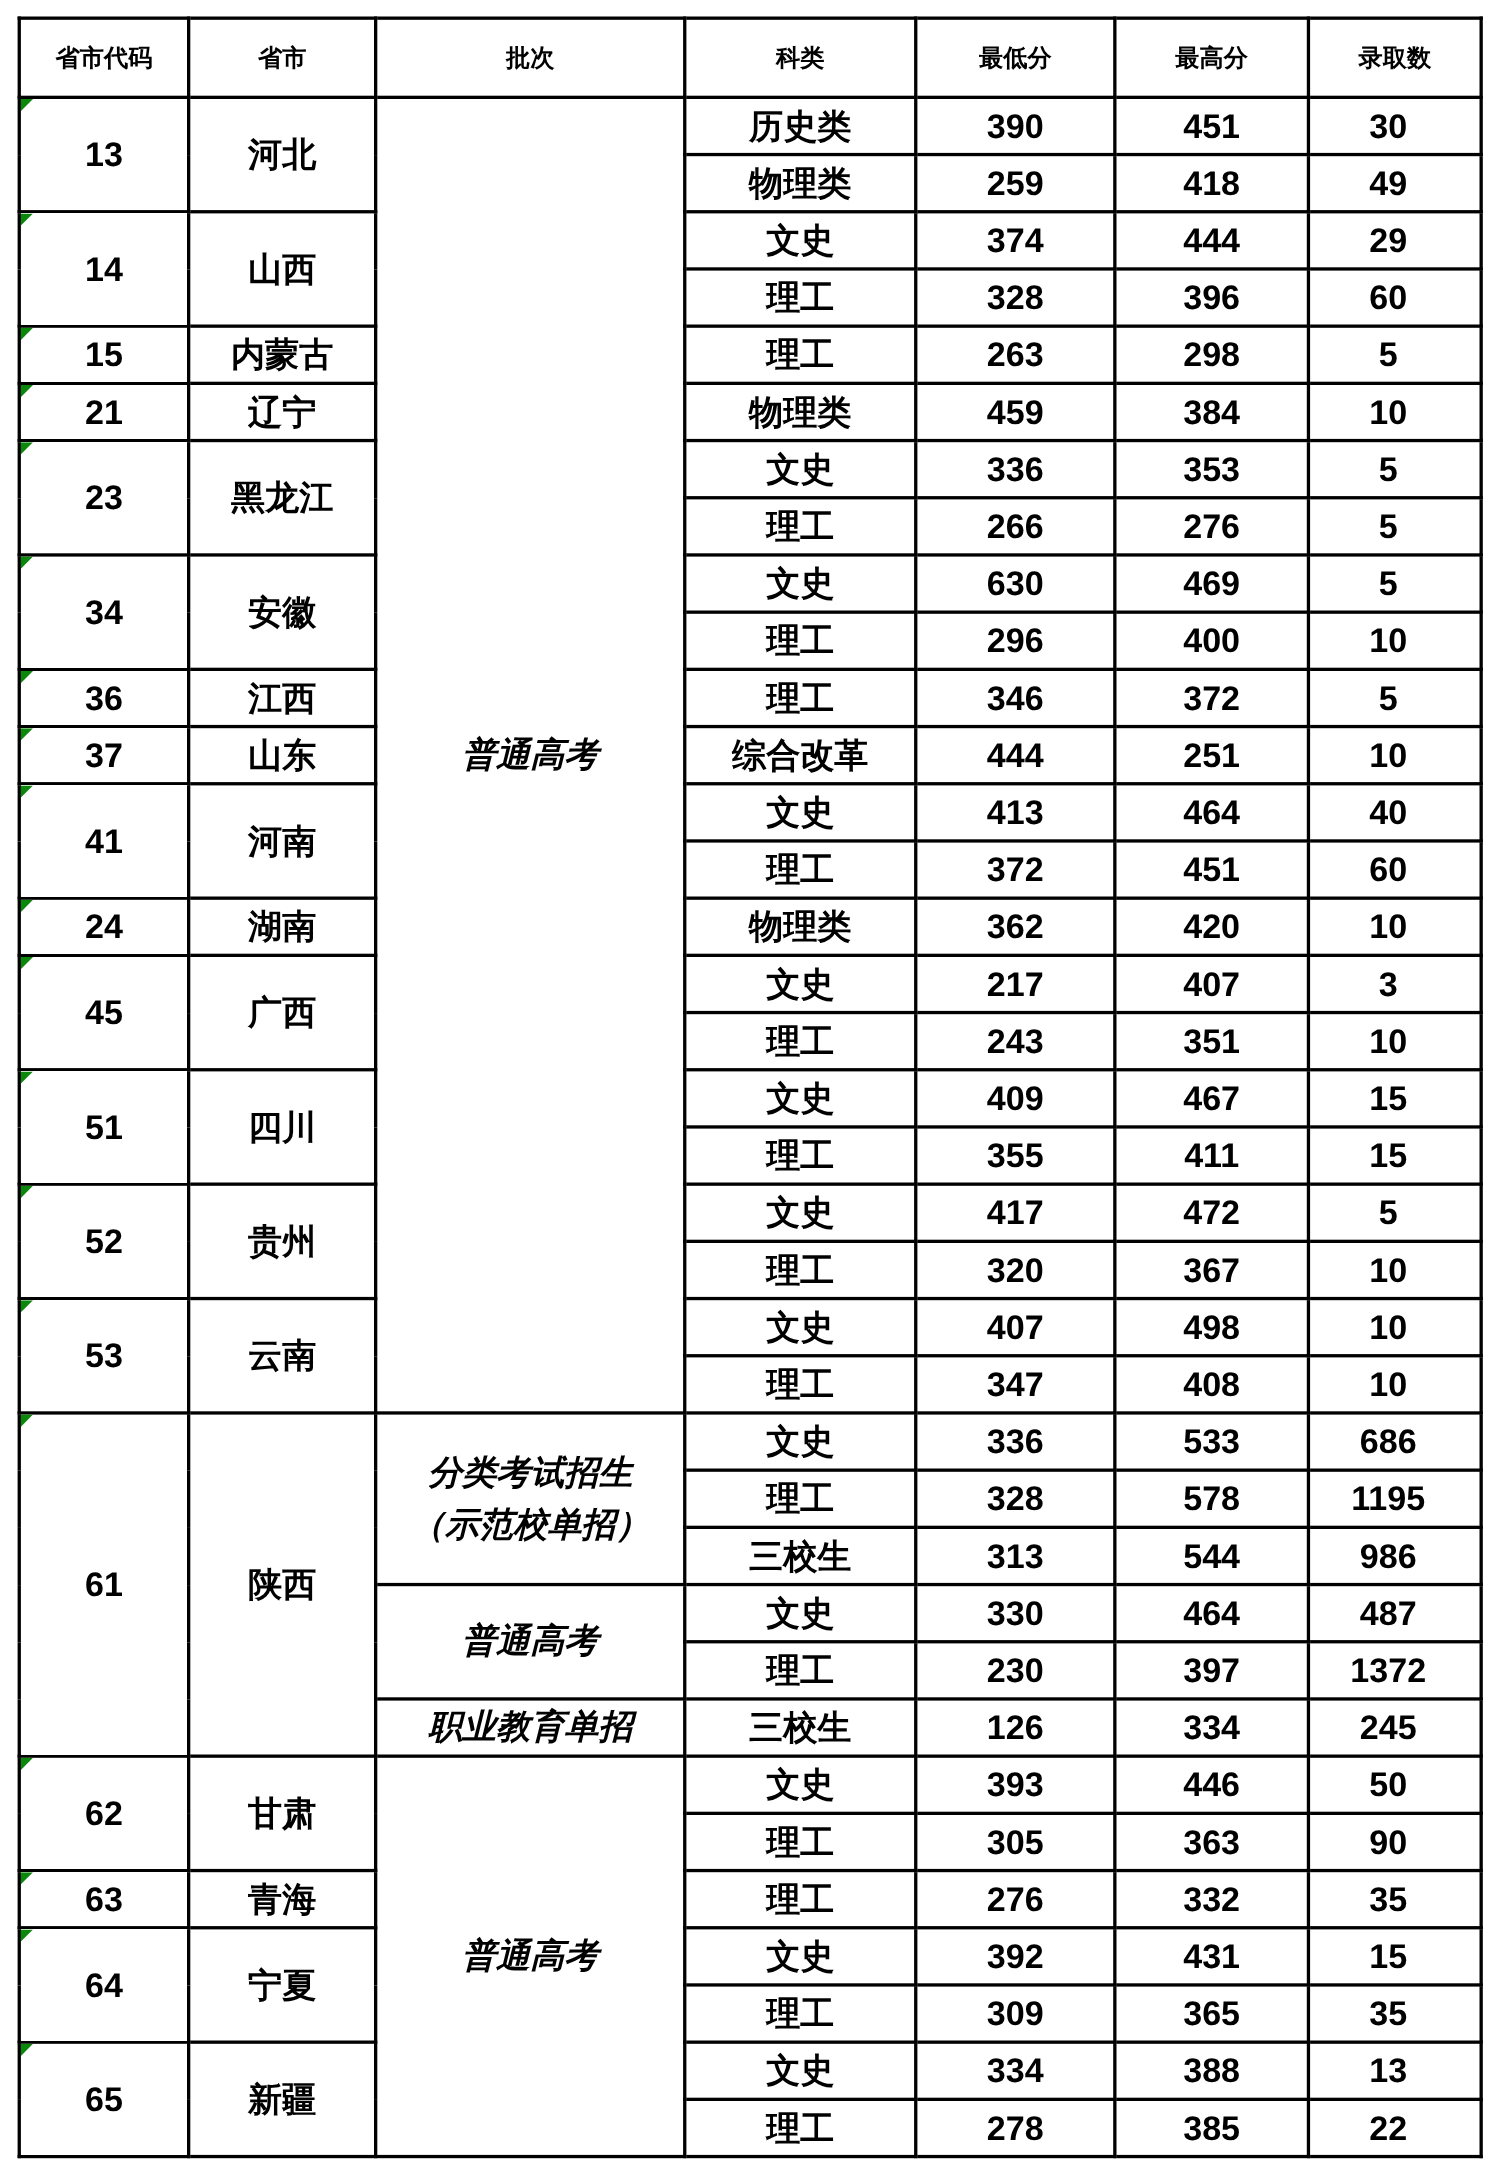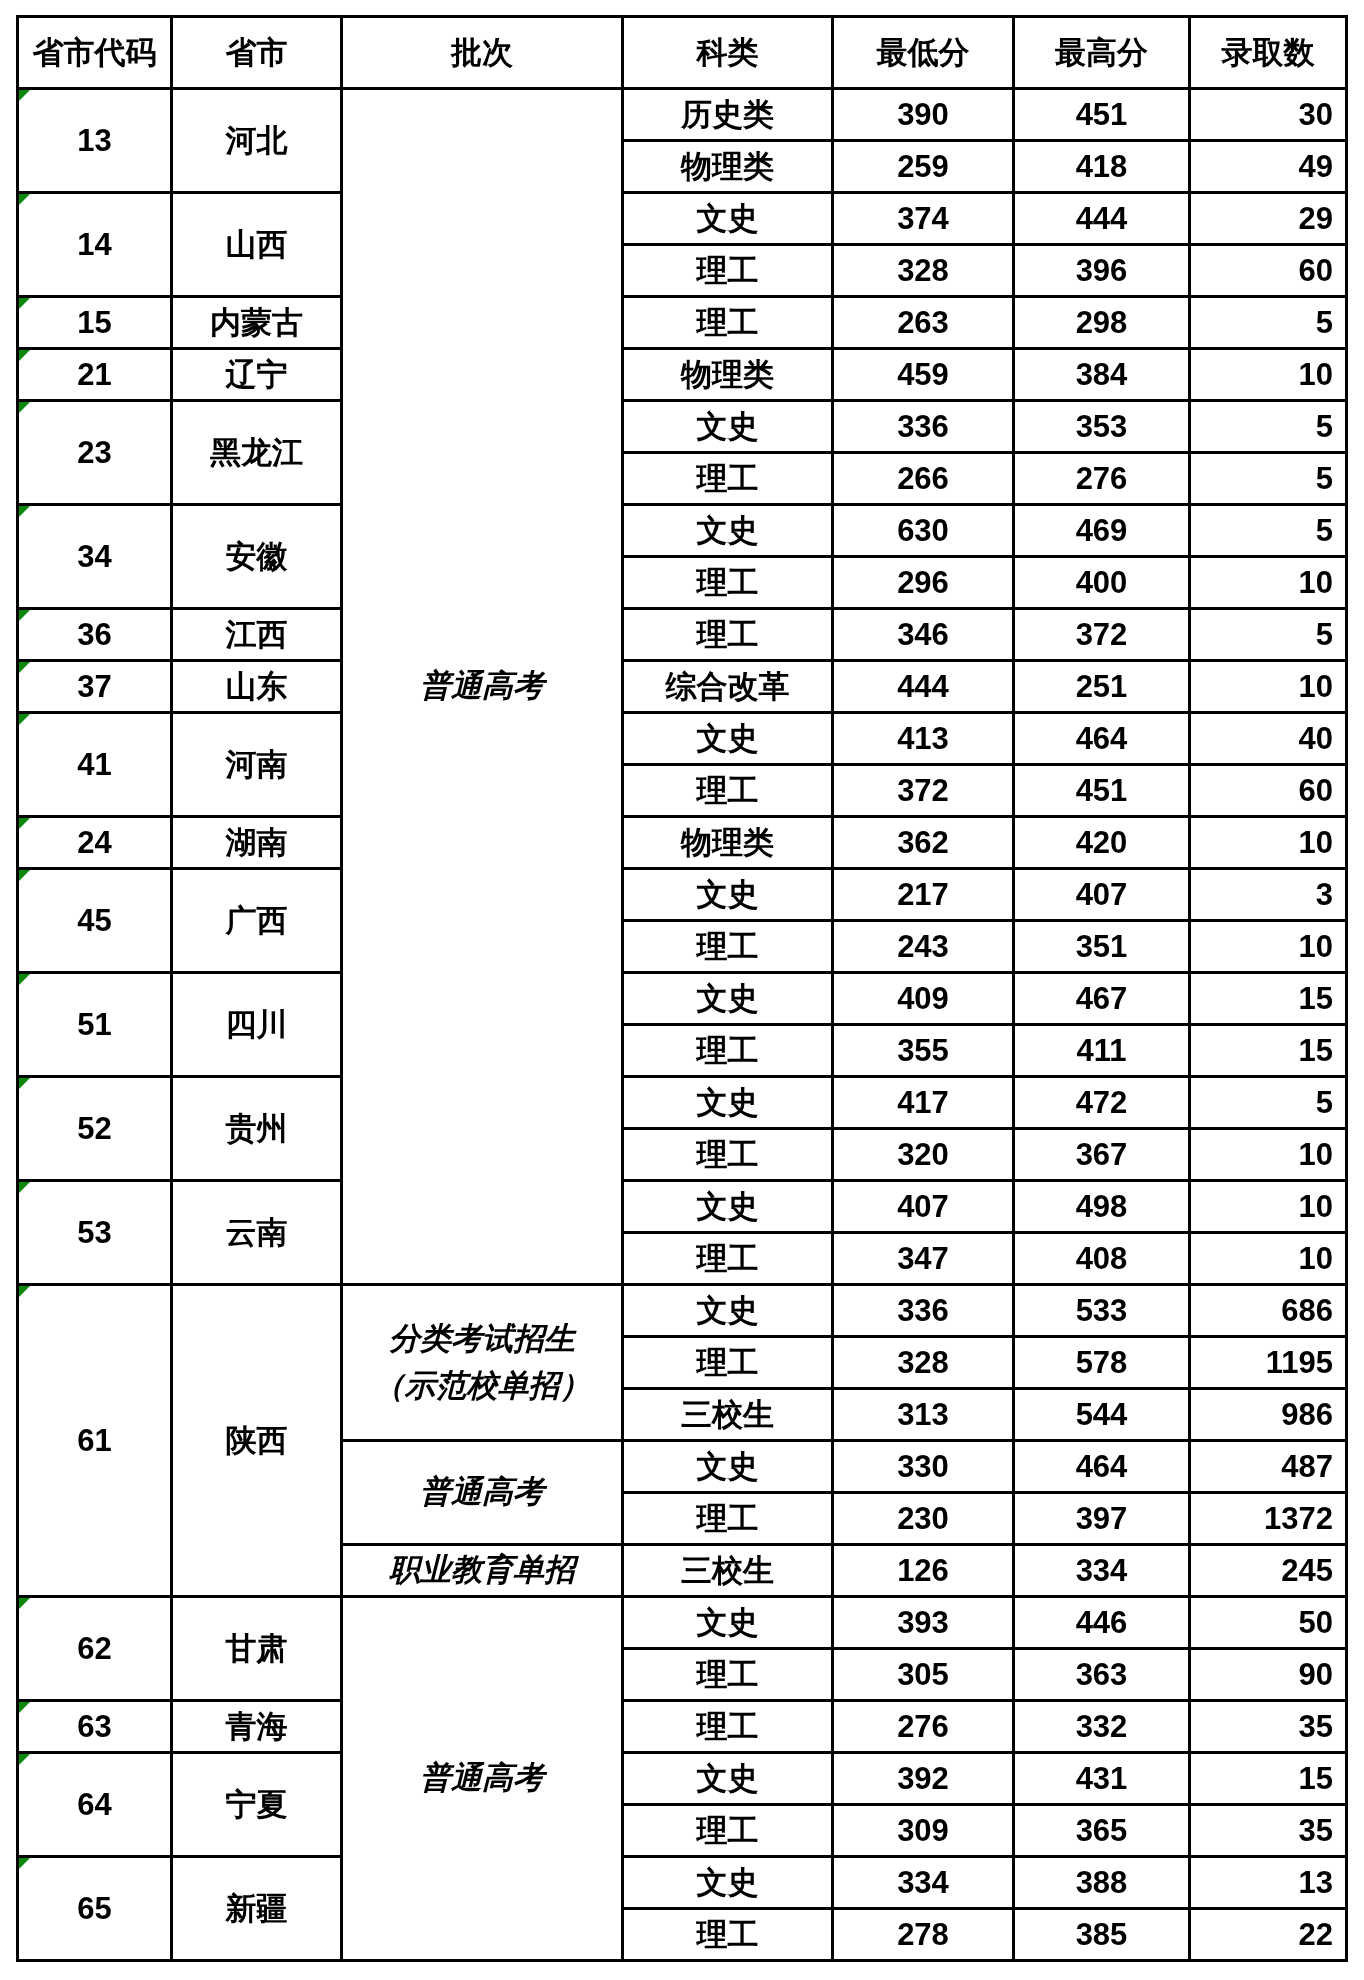--- a/index.html
+++ b/index.html
@@ -27,23 +27,23 @@
     border:3px solid var(--border);
     font-weight:700;
     text-align:center;
     vertical-align:middle;
     padding:0;
     overflow:hidden;
     background:var(--bg);
   }
   thead tr{height:72px;}
   tbody tr{height:52px;}
-  th{font-size:31px;}
+  th{font-size:22px;}
   td{font-size:31px;}
-  td.count-cell{text-align:right;padding-right:12px;}
+  td.count-cell{text-align:center;padding-right:12px;}
   td.code-cell{position:relative;}
   .corner-marker{
     position:absolute;top:0;left:0;
     width:0;height:0;
     border-top:11px solid var(--green);
     border-right:11px solid transparent;
   }
   td.batch-cell .batch-line{line-height:1.5;font-style:italic;}
 </style>
 </head>

